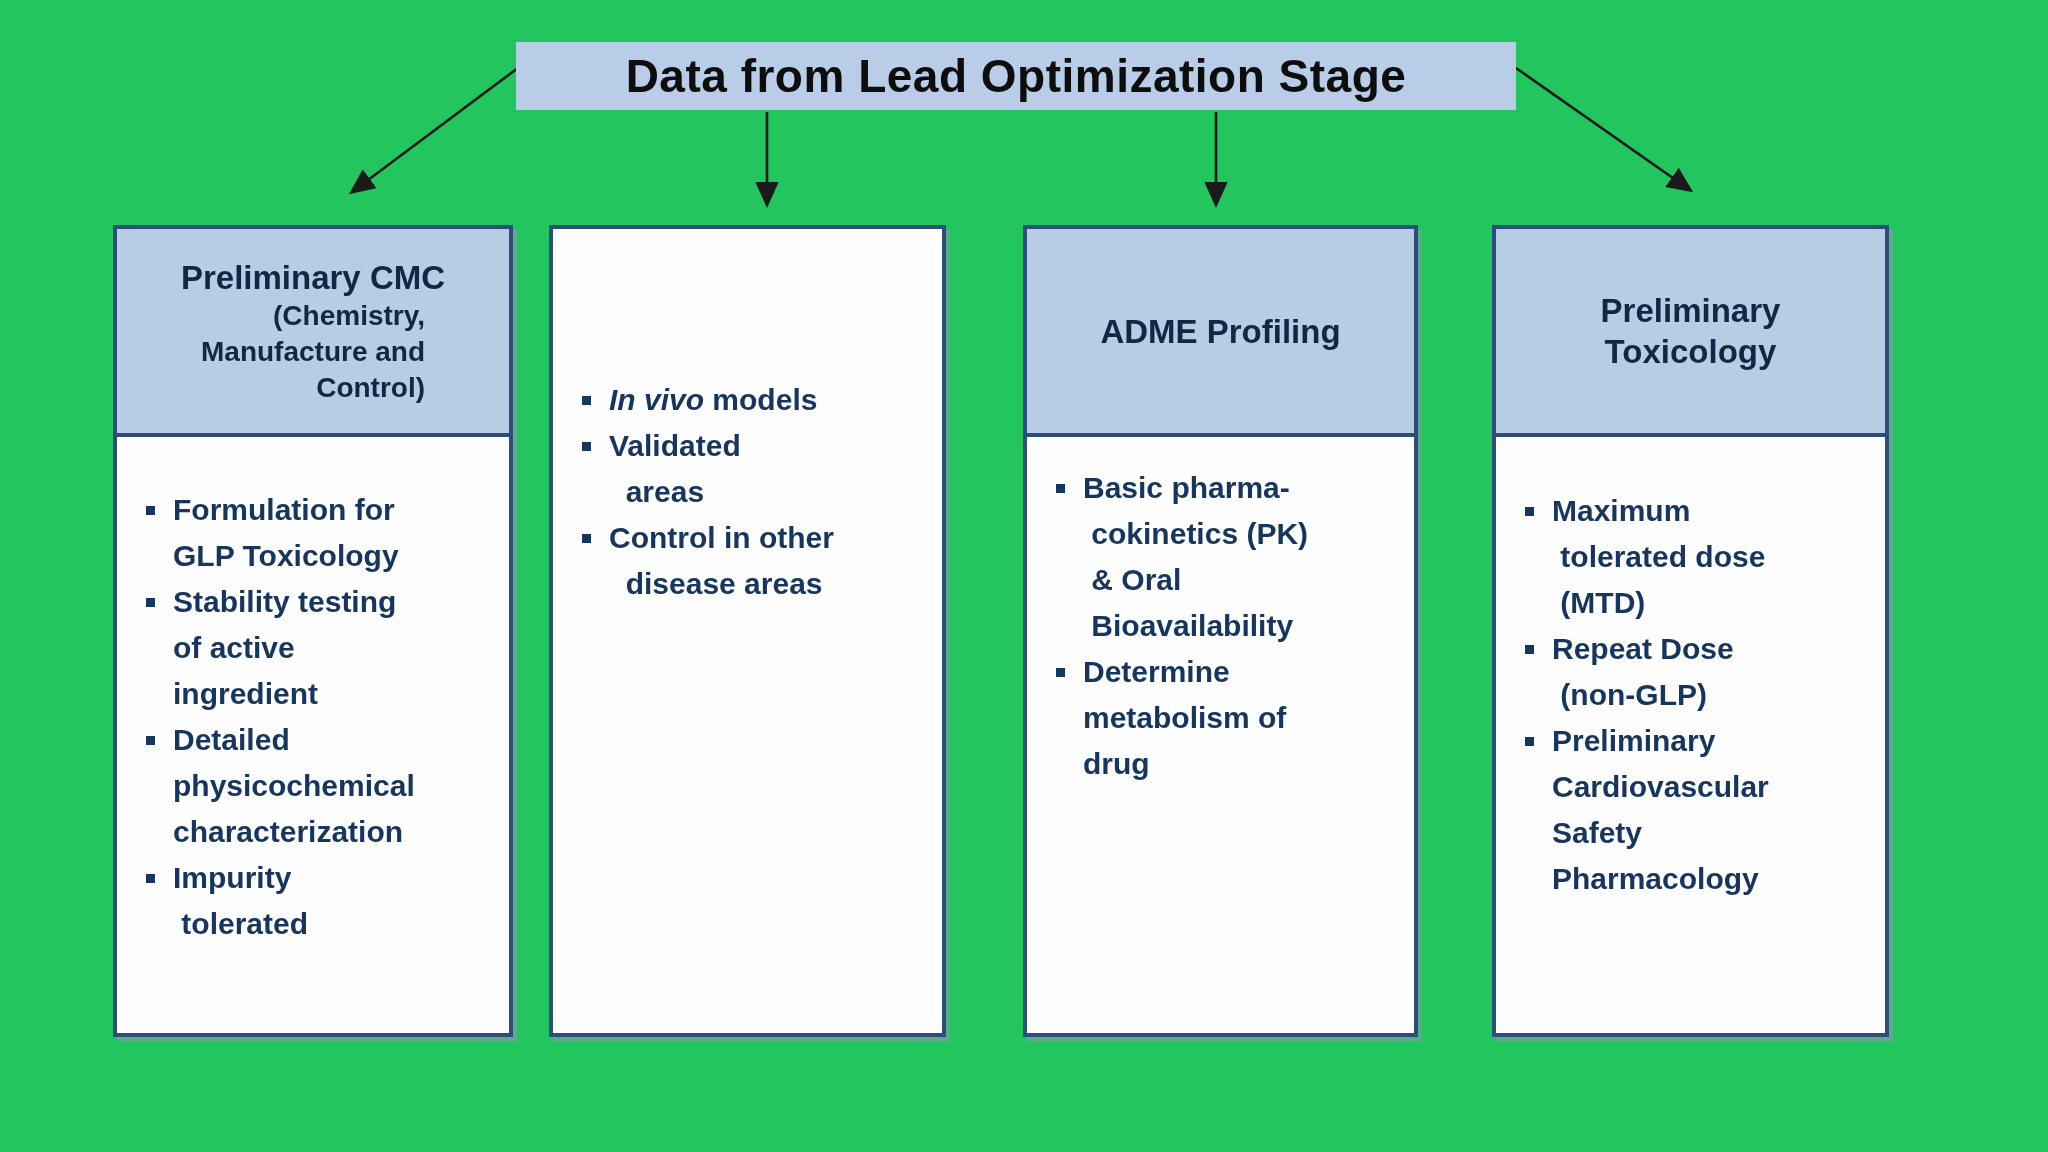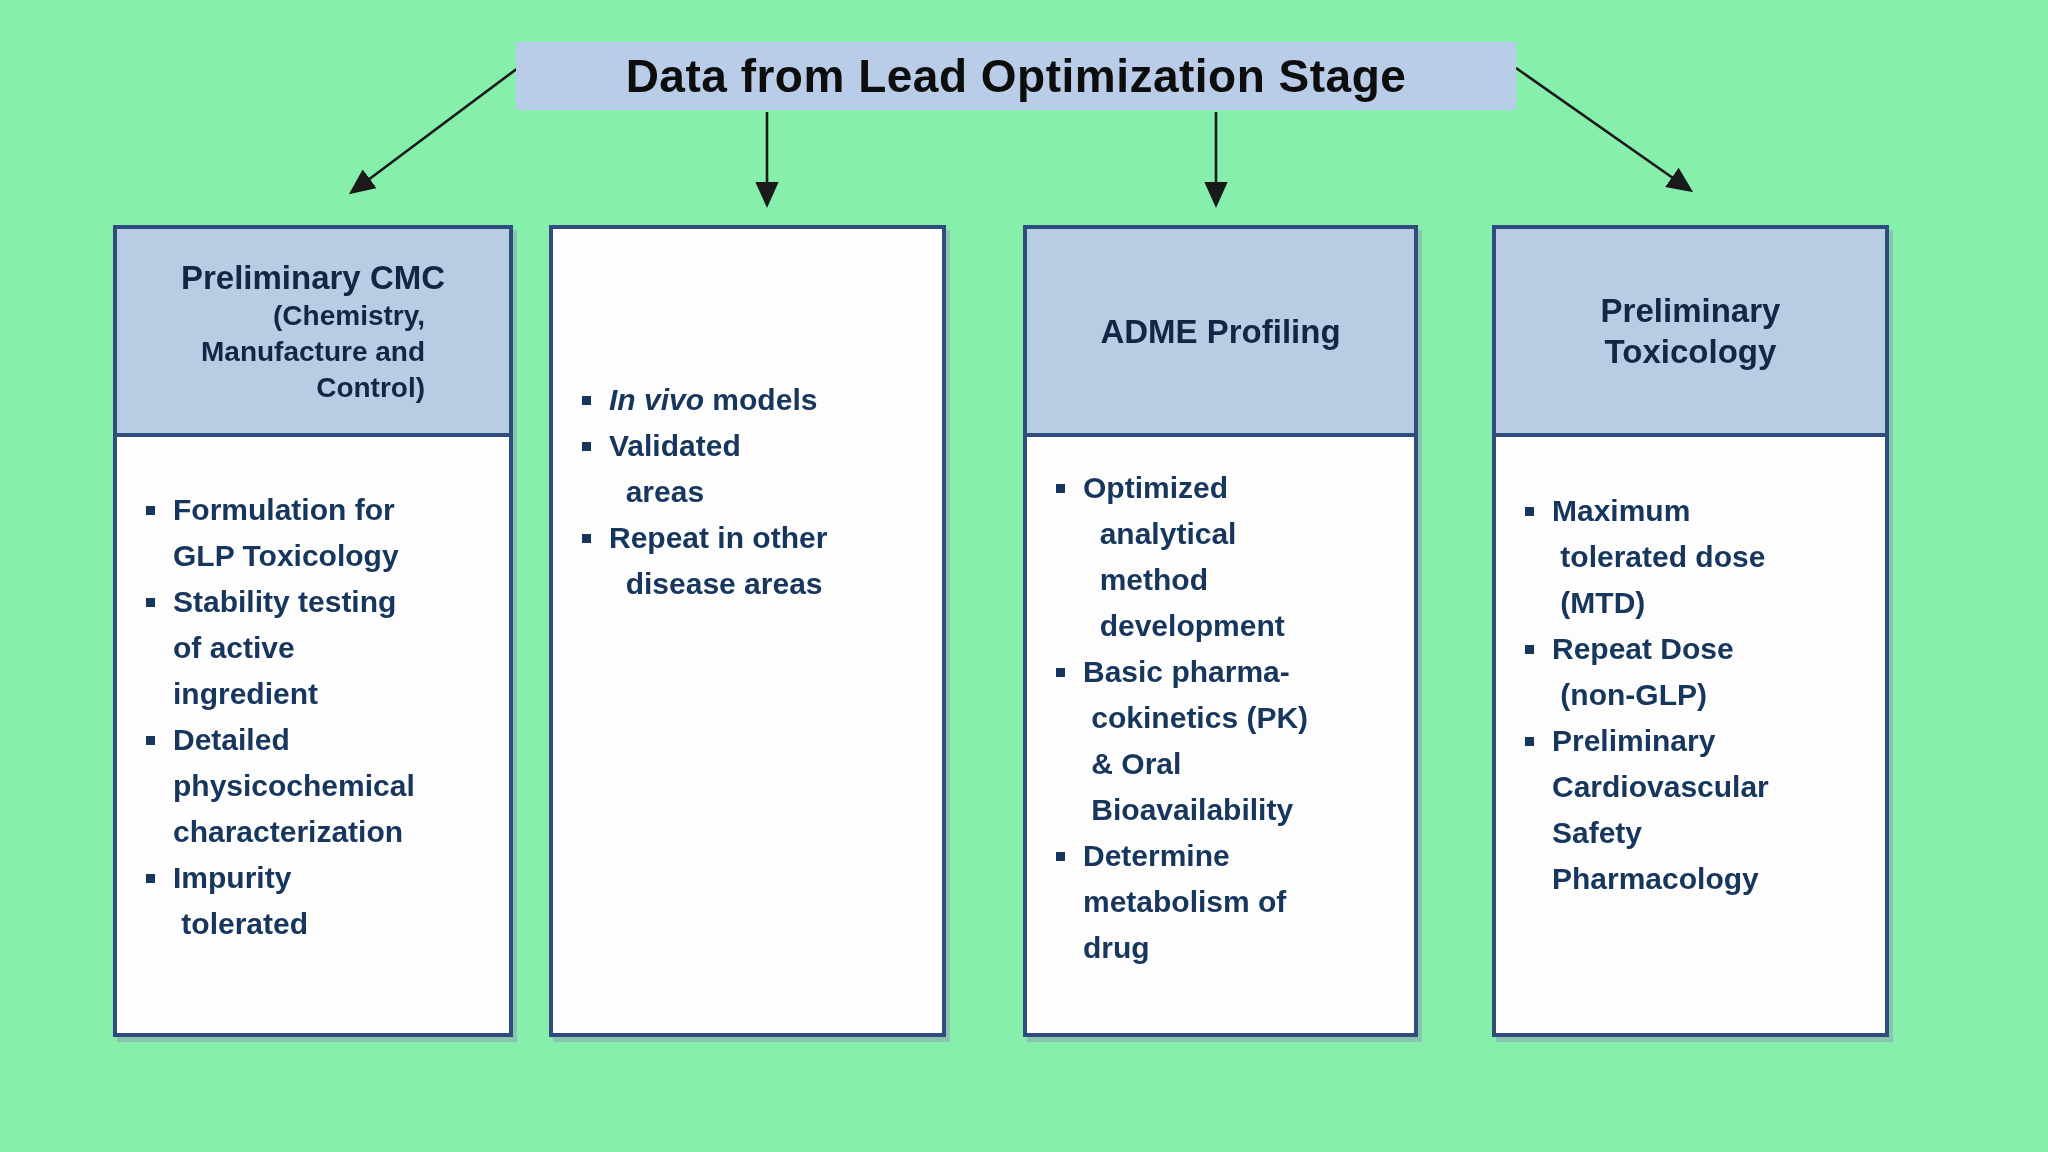--- a/index.html
+++ b/index.html
@@ -1,17 +1,17 @@
 <!DOCTYPE html>
 <html><head>
 <meta charset="utf-8">
 <style>
   html,body{margin:0;padding:0;background:#ffffff;}
   .stage{
-    position:relative;width:2048px;height:1152px;background:#86efac;overflow:hidden;
+    position:relative;width:2048px;height:1152px;background:#22c55e;overflow:hidden;
     font-family:"Liberation Sans",sans-serif;
   }
   
   .banner{
     position:absolute;left:516px;top:42px;width:1000px;height:68px;
     background:#b9cde8;display:flex;align-items:center;justify-content:center;
   }
   .banner span{
     font-size:46px;font-weight:bold;color:#0d0d0d;letter-spacing:0.5px;white-space:pre;
   }
@@ -97,36 +97,32 @@
       </ul>
     </div>
   </div>
 
   <div class="box box2">
     <div class="box-body">
       <ul>
         <li><span class="btext"><em>In vivo</em><span> models</span></span></li>
         <li><span class="btext">Validated
   areas</span></li>
-        <li><span class="btext">Repeat in other
+        <li><span class="btext">Control in other
   disease areas</span></li>
       </ul>
     </div>
   </div>
 
   <div class="box box3">
     <div class="box-header">
       <div class="ht">ADME Profiling</div>
     </div>
     <div class="box-body">
       <ul>
-        <li><span class="btext">Optimized
-  analytical
-  method
-  development</span></li>
         <li><span class="btext">Basic pharma-
  cokinetics (PK)
  &amp; Oral
  Bioavailability</span></li>
         <li><span class="btext">Determine
 metabolism of
 drug</span></li>
       </ul>
     </div>
   </div>

